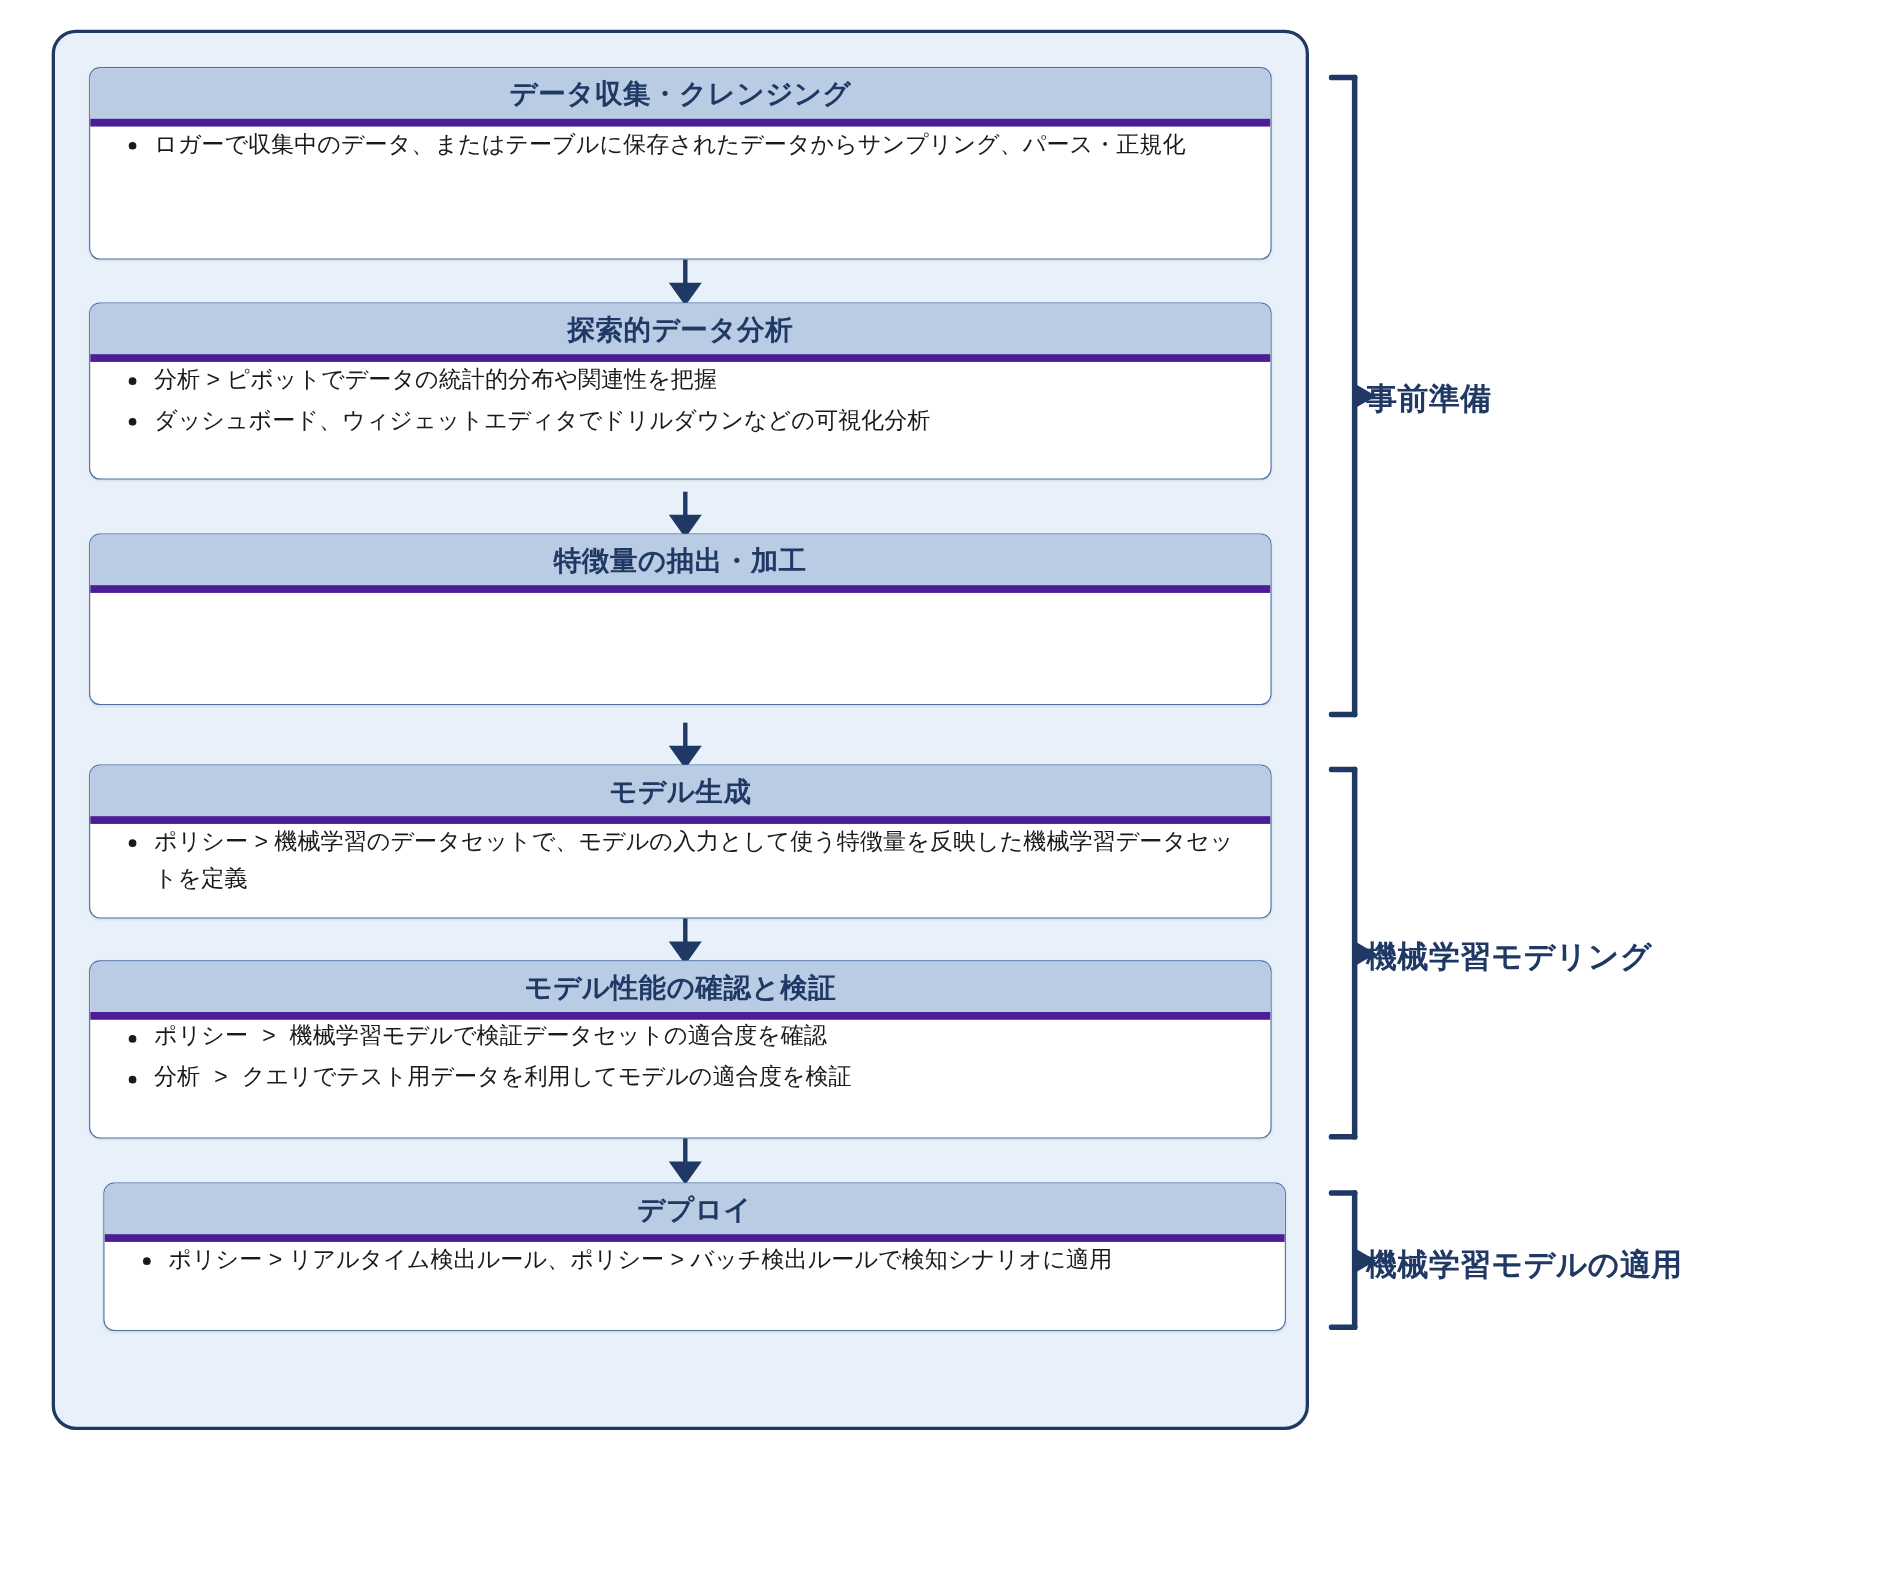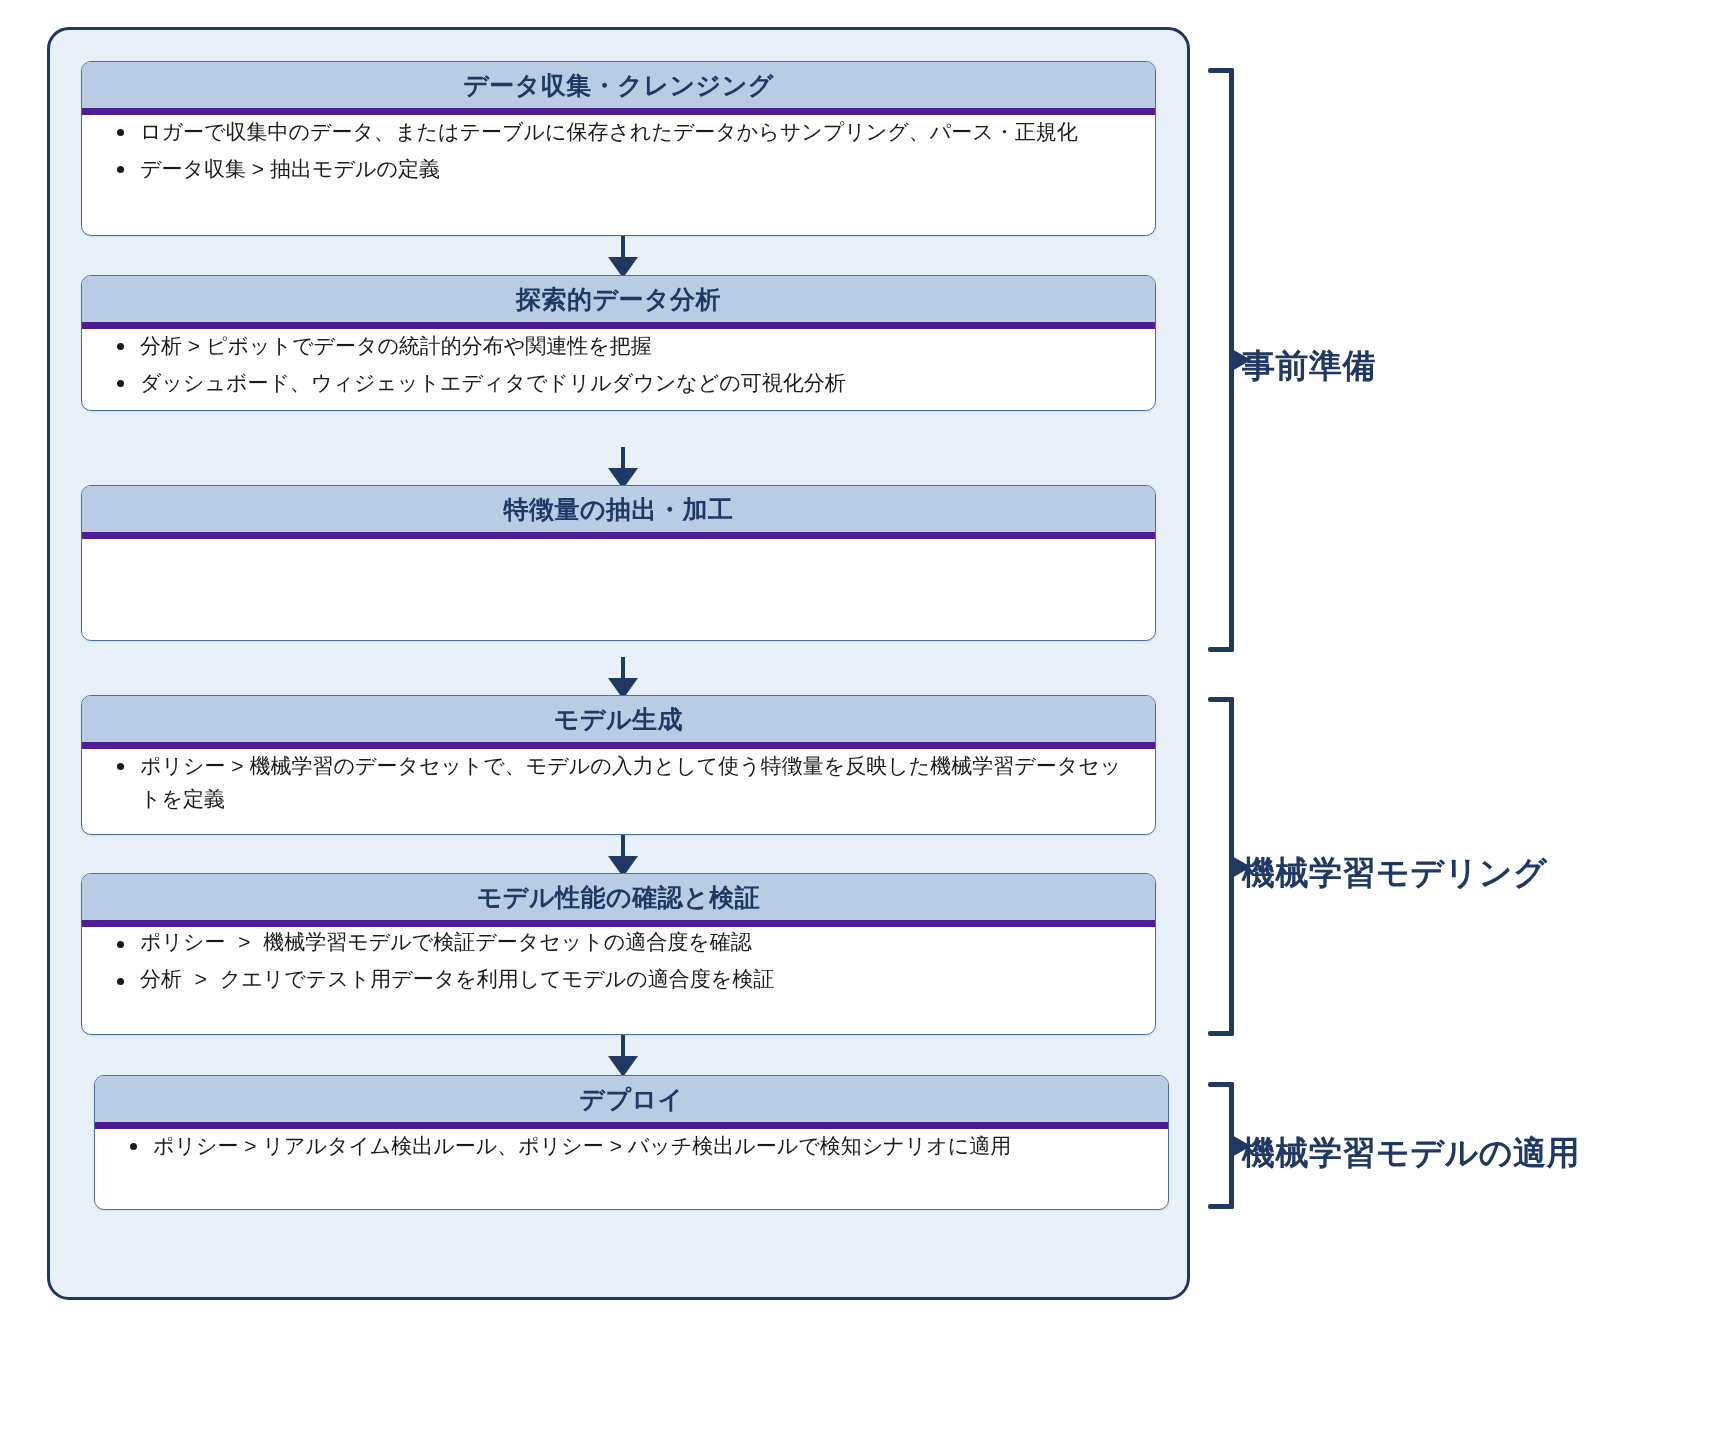--- a/index.html
+++ b/index.html
@@ -135,48 +135,47 @@
     width: 0;
     height: 0;
     border-top: 11px solid transparent;
     border-bottom: 11px solid transparent;
     border-left: 19px solid #1f3864;
   }
   .group-label {
     position: absolute;
     color: #1f3864;
     font-weight: bold;
-    font-size: 33px;
+    font-size: 28px;
     white-space: nowrap;
     letter-spacing: 0.5px;
   }
 </style>
 </head>
 <body>
 
 <div id="canvas">
 
   <div class="outer-frame"></div>
 
   <div class="stage" style="left:81px; top:61px; height:175px;">
     <div class="stage-title">データ収集・クレンジング</div>
     <div class="stage-body">
       <ul class="bullets">
         <li>ロガーで収集中のデータ、またはテーブルに保存されたデータからサンプリング、パース・正規化</li>
-        <li>データ収集 &gt; 抽出モデルの定義</li>
       </ul>
     </div>
   </div>
 
   <div class="arrow" style="top:236px; height:42px;">
     <div class="shaft" style="height:22px;"></div>
     <div class="head" style="top:21px;"></div>
   </div>
 
-  <div class="stage" style="left:81px; top:275px; height:136px;">
+  <div class="stage" style="left:81px; top:275px; height:161px;">
     <div class="stage-title">探索的データ分析</div>
     <div class="stage-body">
       <ul class="bullets">
         <li>分析 &gt; ピボットでデータの統計的分布や関連性を把握</li>
         <li>ダッシュボード、ウィジェットエディタでドリルダウンなどの可視化分析</li>
       </ul>
     </div>
   </div>
 
   <div class="arrow" style="top:447px; height:42px;">

